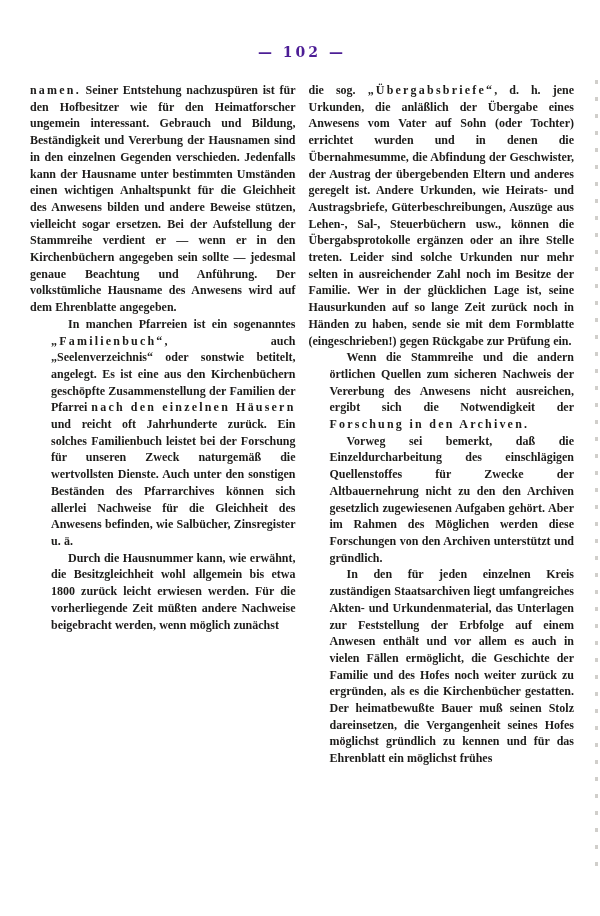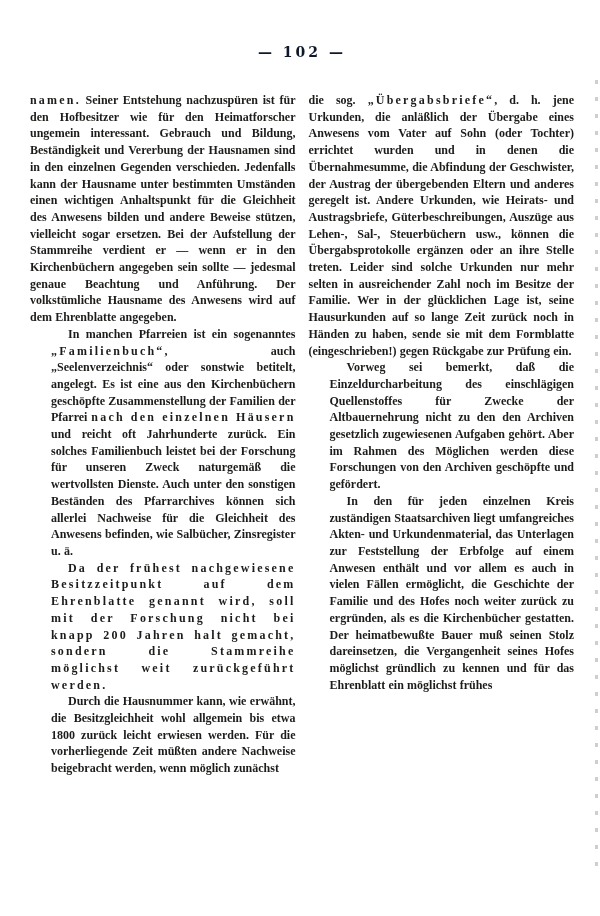--- a/index.html
+++ b/index.html
@@ -16,22 +16,22 @@
     padding: 44px 26px 0 30px;
     overflow: hidden;
     font-family: "DejaVu Serif", serif;
     color: #1d1c1a;
   }
   .pagenum {
     text-align: center;
     font-size: 14px;
     font-weight: bold;
     letter-spacing: 3px;
-    margin: 0 0 32px 0;
-    color: #0f172a;
+    margin: 0 0 22px 0;
+    color: #4c1d95;
   }
   .cols {
     display: flex;
     gap: 13px;
   }
   .col {
     width: 266px;
     text-align: justify;
     font-size: 12px;
     font-weight: bold;
@@ -70,24 +70,24 @@
 </head>
 <body>
 
 <div class="page">
   <p class="pagenum">— 102 —</p>
 
   <div class="cols">
     <div class="col">
         <p class="para"><span class="sperr">namen.</span><span> Seiner Entstehung nachzuspüren ist für den Hofbesitzer wie für den Heimatforscher ungemein interessant. Gebrauch und Bildung, Beständigkeit und Vererbung der Hausnamen sind in den einzelnen Gegenden verschieden. Jedenfalls kann der Hausname unter bestimmten Umständen einen wichtigen Anhaltspunkt für die Gleichheit des Anwesens bilden und andere Beweise stützen, vielleicht sogar ersetzen. Bei der Aufstellung der Stammreihe verdient er — wenn er in den Kirchenbüchern angegeben sein sollte — jedesmal genaue Beachtung und Anführung. Der volkstümliche Hausname des Anwesens wird auf dem Ehrenblatte angegeben.</span></p>
         <p class="para indent"><span>In manchen Pfarreien ist ein sogenanntes </span><span class="sperr">„Familienbuch“</span><span>, auch „Seelenverzeichnis“ oder sonstwie betitelt, angelegt. Es ist eine aus den Kirchenbüchern geschöpfte Zusammenstellung der Familien der Pfarrei </span><span class="sperr">nach den einzelnen Häusern</span><span> und reicht oft Jahrhunderte zurück. Ein solches Familienbuch leistet bei der Forschung für unseren Zweck naturgemäß die wertvollsten Dienste. Auch unter den sonstigen Beständen des Pfarrarchives können sich allerlei Nachweise für die Gleichheit des Anwesens befinden, wie Salbücher, Zinsregister u. ä.</span></p>
-        <p class="para indent"><span class="sperr">Da der frühest nachgewiesene Besitzzeitpunkt auf dem Ehrenblatte genannt wird, soll mit der Forschung nicht bei knapp 200 Jahren halt gemacht, sondern die Stammreihe möglichst weit zurückgeführt werden.</span></p>
         <p class="para indent"><span>Durch die Hausnummer kann, wie erwähnt, die Besitzgleichheit wohl allgemein bis etwa 1800 zurück leicht erwiesen werden. Für die vorherliegende Zeit müßten andere Nachweise beigebracht werden, wenn möglich zunächst </span></p>
       </div>
     <div class="col">
         <p class="para"><span>die sog. </span><span class="sperr">„Übergabsbriefe“</span><span>, d. h. jene Urkunden, die anläßlich der Übergabe eines Anwesens vom Vater auf Sohn (oder Tochter) errichtet wurden und in denen die Übernahmesumme, die Abfindung der Geschwister, der Austrag der übergebenden Eltern und anderes geregelt ist. Andere Urkunden, wie Heirats- und Austragsbriefe, Güterbeschreibungen, Auszüge aus Lehen-, Sal-, Steuerbüchern usw., können die Übergabsprotokolle ergänzen oder an ihre Stelle treten. Leider sind solche Urkunden nur mehr selten in ausreichender Zahl noch im Besitze der Familie. Wer in der glücklichen Lage ist, seine Hausurkunden auf so lange Zeit zurück noch in Händen zu haben, sende sie mit dem Formblatte (eingeschrieben!) gegen Rückgabe zur Prüfung ein.</span></p>
-        <p class="para indent"><span>Vorweg sei bemerkt, daß die Einzeldurcharbeitung des einschlägigen Quellenstoffes für Zwecke der Altbauernehrung nicht zu den den Archiven gesetzlich zugewiesenen Aufgaben gehört. Aber im Rahmen des Möglichen werden diese Forschungen von den Archiven geschöpfte und gefördert.</span></p>
+        <p class="para indent"><span>Wenn die Stammreihe und die andern örtlichen Quellen zum sicheren Nachweis der Vererbung des Anwesens nicht ausreichen, ergibt sich die Notwendigkeit der </span><span class="sperr">Forschung in den Archiven.</span></p>
+        <p class="para indent"><span>Vorweg sei bemerkt, daß die Einzeldurcharbeitung des einschlägigen Quellenstoffes für Zwecke der Altbauernehrung nicht zu den den Archiven gesetzlich zugewiesenen Aufgaben gehört. Aber im Rahmen des Möglichen werden diese Forschungen von den Archiven unterstützt und gründlich.</span></p>
         <p class="para indent"><span>In den für jeden einzelnen Kreis zuständigen Staatsarchiven liegt umfangreiches Akten- und Urkundenmaterial, das Unterlagen zur Feststellung der Erbfolge auf einem Anwesen enthält und vor allem es auch in vielen Fällen ermöglicht, die Geschichte der Familie und des Hofes noch weiter zurück zu ergründen, als es die Kirchenbücher gestatten. Der heimatbewußte Bauer muß seinen Stolz dareinsetzen, die Vergangenheit seines Hofes möglichst gründlich zu kennen und für das Ehrenblatt ein möglichst frühes</span></p>
       </div>
   </div>
 
   <div class="edge-artifacts"></div>
 </div>
 
 </body></html>

